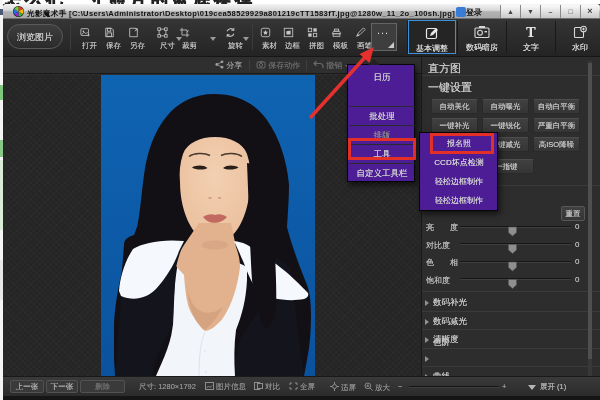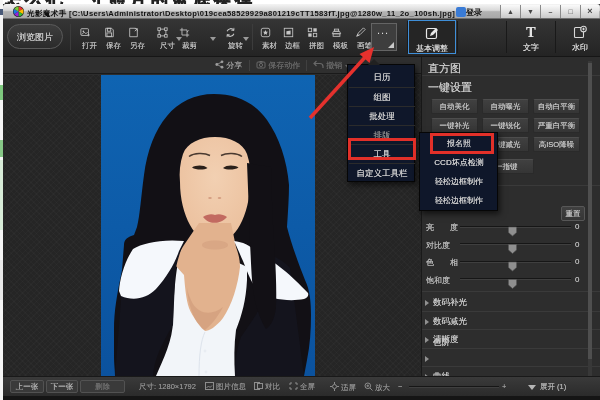--- a/index.html
+++ b/index.html
@@ -40,21 +40,21 @@
 .slbl{font-size:8px;color:#b8b8b8}
 .strack{height:2px;background:#161616;border-bottom:1px solid #3f3f3f}
 .sec{font-size:8.5px;color:#c6c6c6}
 .secarr{width:0;height:0;border-top:3.5px solid transparent;border-bottom:3.5px solid transparent;border-left:4.5px solid #909090}
 
 #bbar{left:0;top:372px;width:597px;height:20px;background:linear-gradient(#3a3a3a,#2b2b2b);border-top:1px solid #191919}
 #bbot{left:0;top:392px;width:597px;height:4px;background:#151515}
 .bbtn{top:3px;height:13px;background:#3a3a3a;border:1px solid #525252;border-radius:2px;color:#b0b0b0;font-size:7.5px;text-align:center;line-height:12px}
 .bitem{top:5px;font-size:7.5px;color:#8d8d8d;white-space:nowrap}
 
-.menu{background:#0f172a;border:1px solid #060606;box-shadow:2px 3px 6px rgba(0,0,0,.6)}
+.menu{background:#4c1d95;border:1px solid #060606;box-shadow:2px 3px 6px rgba(0,0,0,.6)}
 .mitem{left:1px;width:66px;text-align:center;font-size:8.5px;color:#cfcfcf;line-height:19px;height:19px;border-top:1px solid #2b2b2b}
 .m2item{left:1px;width:76px;text-align:center;font-size:8px;color:#cfcfcf;line-height:19px;height:19px}
 .redbox{border:3.5px solid #e23029}
 </style></head><body>
 <div id="stage">
 <div class="abs" id="head">怎么把一寸照片的蓝底换掉</div>
 <div class="abs" style="left:0;top:0;width:3px;height:400px;background:#f5f5f5"></div>
 <div class="abs" style="left:0;top:9px;width:3px;height:6px;background:#4a5a78"></div>
 <div class="abs" style="left:0;top:85px;width:3px;height:15px;background:#7ec87e"></div>
 <div class="abs" style="left:0;top:140px;width:3px;height:17px;background:#88c888"></div>
@@ -147,20 +147,26 @@
           <div class="abs" style="left:5px;top:5px;width:15px;height:3px;color:#ddd;font-size:11px;line-height:2px;letter-spacing:1px">...</div>
           <div class="abs" style="right:2px;bottom:2px;width:0;height:0;border-left:6px solid transparent;border-bottom:6px solid #c9c9c9"></div>
         </div>
   <div class="abs tabsep" style="left:404px"></div>
   <div class="abs tab" style="left:405px;background:#252525;border:1px solid #3f8fd9;height:34px">
     <svg width="14" height="14" viewBox="0 0 14 14">
             <rect x="1.5" y="2.5" width="10" height="10" rx="1.5" fill="none" stroke="#e8e8e8" stroke-width="1.2"></rect>
             <path d="M5 10l1-3 5-5 2 2-5 5z" fill="#e8e8e8"></path>
           </svg>基本调整</div>
   <div class="abs tabsep" style="left:454px"></div>
+  <div class="abs tab" style="left:455px"><svg width="16" height="14" viewBox="0 0 16 14">
+            <rect x="1" y="3" width="14" height="9.5" rx="1" fill="none" stroke="#d8d8d8" stroke-width="1.1"></rect>
+            <rect x="5" y="1" width="6" height="2" fill="#d8d8d8"></rect>
+            <circle cx="6" cy="7.7" r="2.4" fill="none" stroke="#d8d8d8" stroke-width="1.1"></circle>
+            <rect x="10.5" y="6" width="2.5" height="1.4" fill="#d8d8d8"></rect>
+          </svg>数码暗房</div>
   <div class="abs tabsep" style="left:503px"></div>
   <div class="abs tab" style="left:504px"><svg width="14" height="14" viewBox="0 0 14 14">
             <text x="7" y="12" font-family="Liberation Serif" font-size="14" font-weight="bold" fill="#e2e2e2" text-anchor="middle">T</text>
           </svg>文字</div>
   <div class="abs tabsep" style="left:552px"></div>
   <div class="abs tab" style="left:553px"><svg width="14" height="14" viewBox="0 0 14 14">
             <rect x="1.5" y="2.5" width="9" height="10" rx="1" fill="none" stroke="#d8d8d8" stroke-width="1.1"></rect>
             <circle cx="10.5" cy="4" r="2.8" fill="#303030" stroke="#d8d8d8" stroke-width="1.1"></circle>
             <path d="M10.5 2.7v2.6M9.2 4h2.6" stroke="#d8d8d8"></path>
           </svg>水印</div>
@@ -326,21 +332,20 @@
   <div class="abs bitem" style="left:499px;color:#9a9a9a">+</div>
   <div class="abs" style="left:525px;top:8px;width:0;height:0;border-left:4.5px solid transparent;border-right:4.5px solid transparent;border-top:5px solid #b5b5b5"></div>
   <div class="abs bitem" style="left:537px;color:#b0b0b0">展开 (1)</div>
  </div>
  <div class="abs" id="bbot"></div>
 </div>
 
 <div class="abs menu" style="left:347px;top:64px;width:68px;height:118px">
   <div class="abs" style="left:20px;top:-6px;width:0;height:0;border-left:6px solid transparent;border-right:6px solid transparent;border-bottom:6px solid #212121"></div>
   <div class="abs mitem" style="top:3px;border-top:none">日历</div>
-  <div class="abs mitem" style="top:22px">组图</div>
   <div class="abs mitem" style="top:41px">批处理</div>
   <div class="abs mitem" style="top:60px;color:#8a8a8a">排版</div>
   <div class="abs mitem" style="top:79px">工具</div>
   <div class="abs mitem" style="top:98px">自定义工具栏</div>
 </div>
 <div class="abs redbox" style="left:348px;top:137.5px;width:68px;height:22px"></div>
 
 <div class="abs menu" style="left:419px;top:132px;width:79px;height:79px">
   <div class="abs m2item" style="top:1px">报名照</div>
   <div class="abs m2item" style="top:20px">CCD坏点检测</div>

